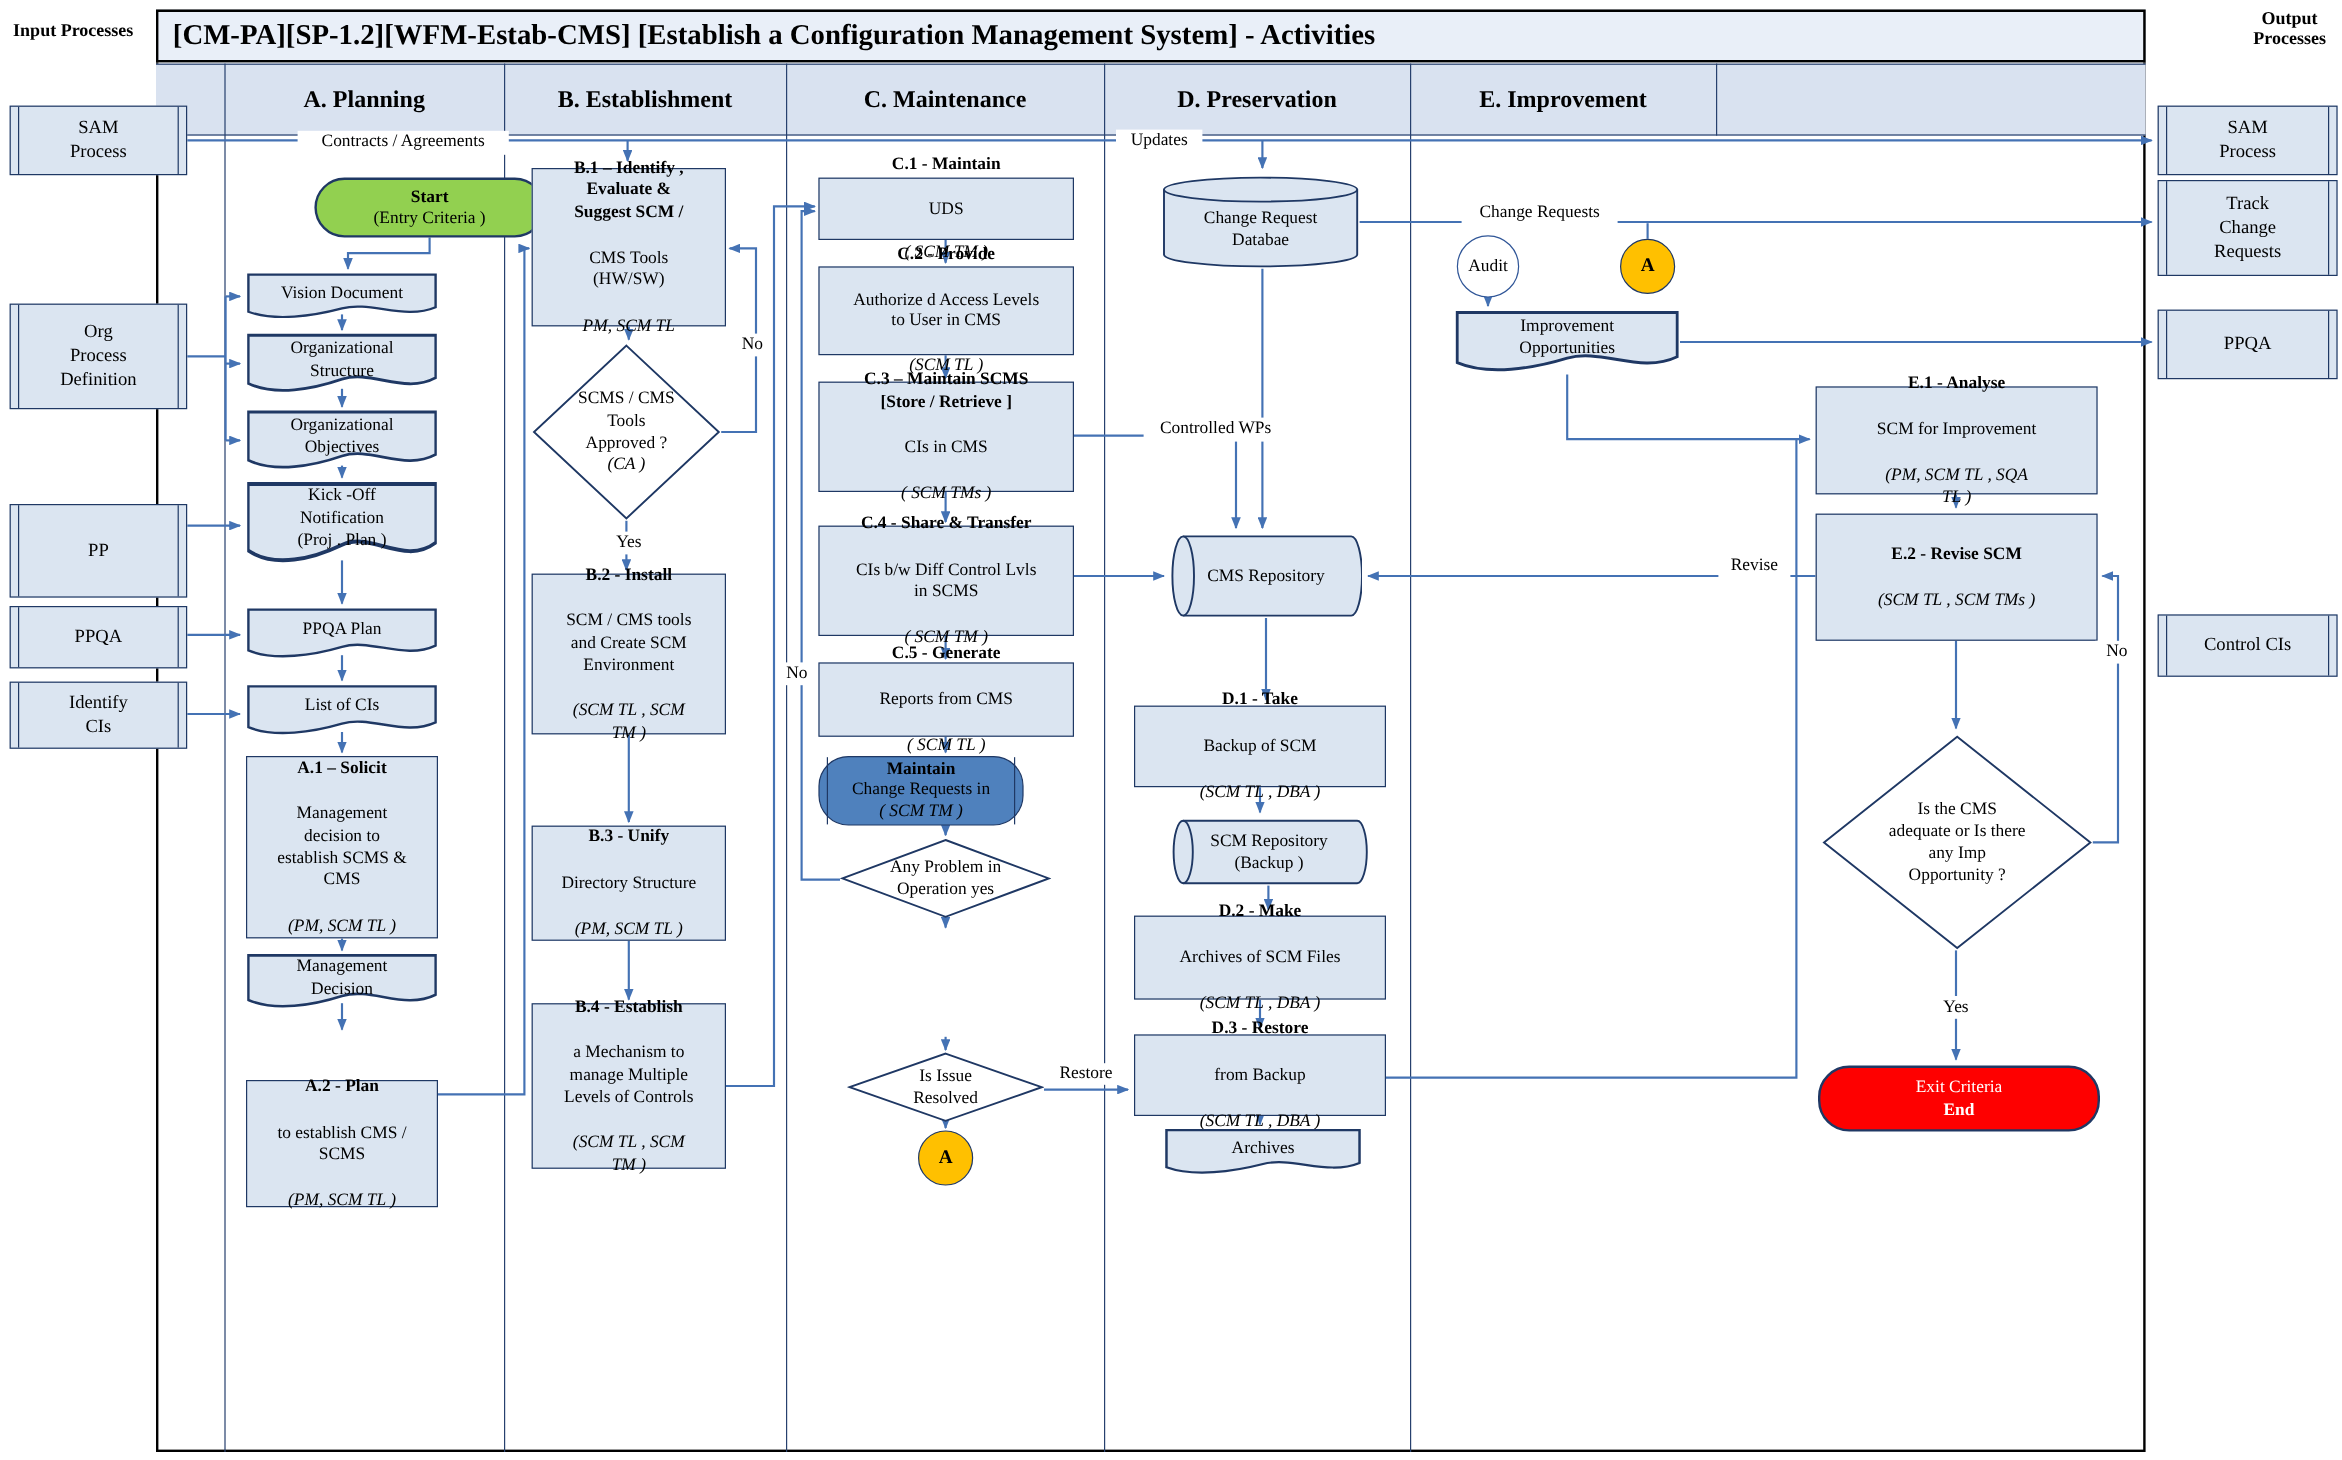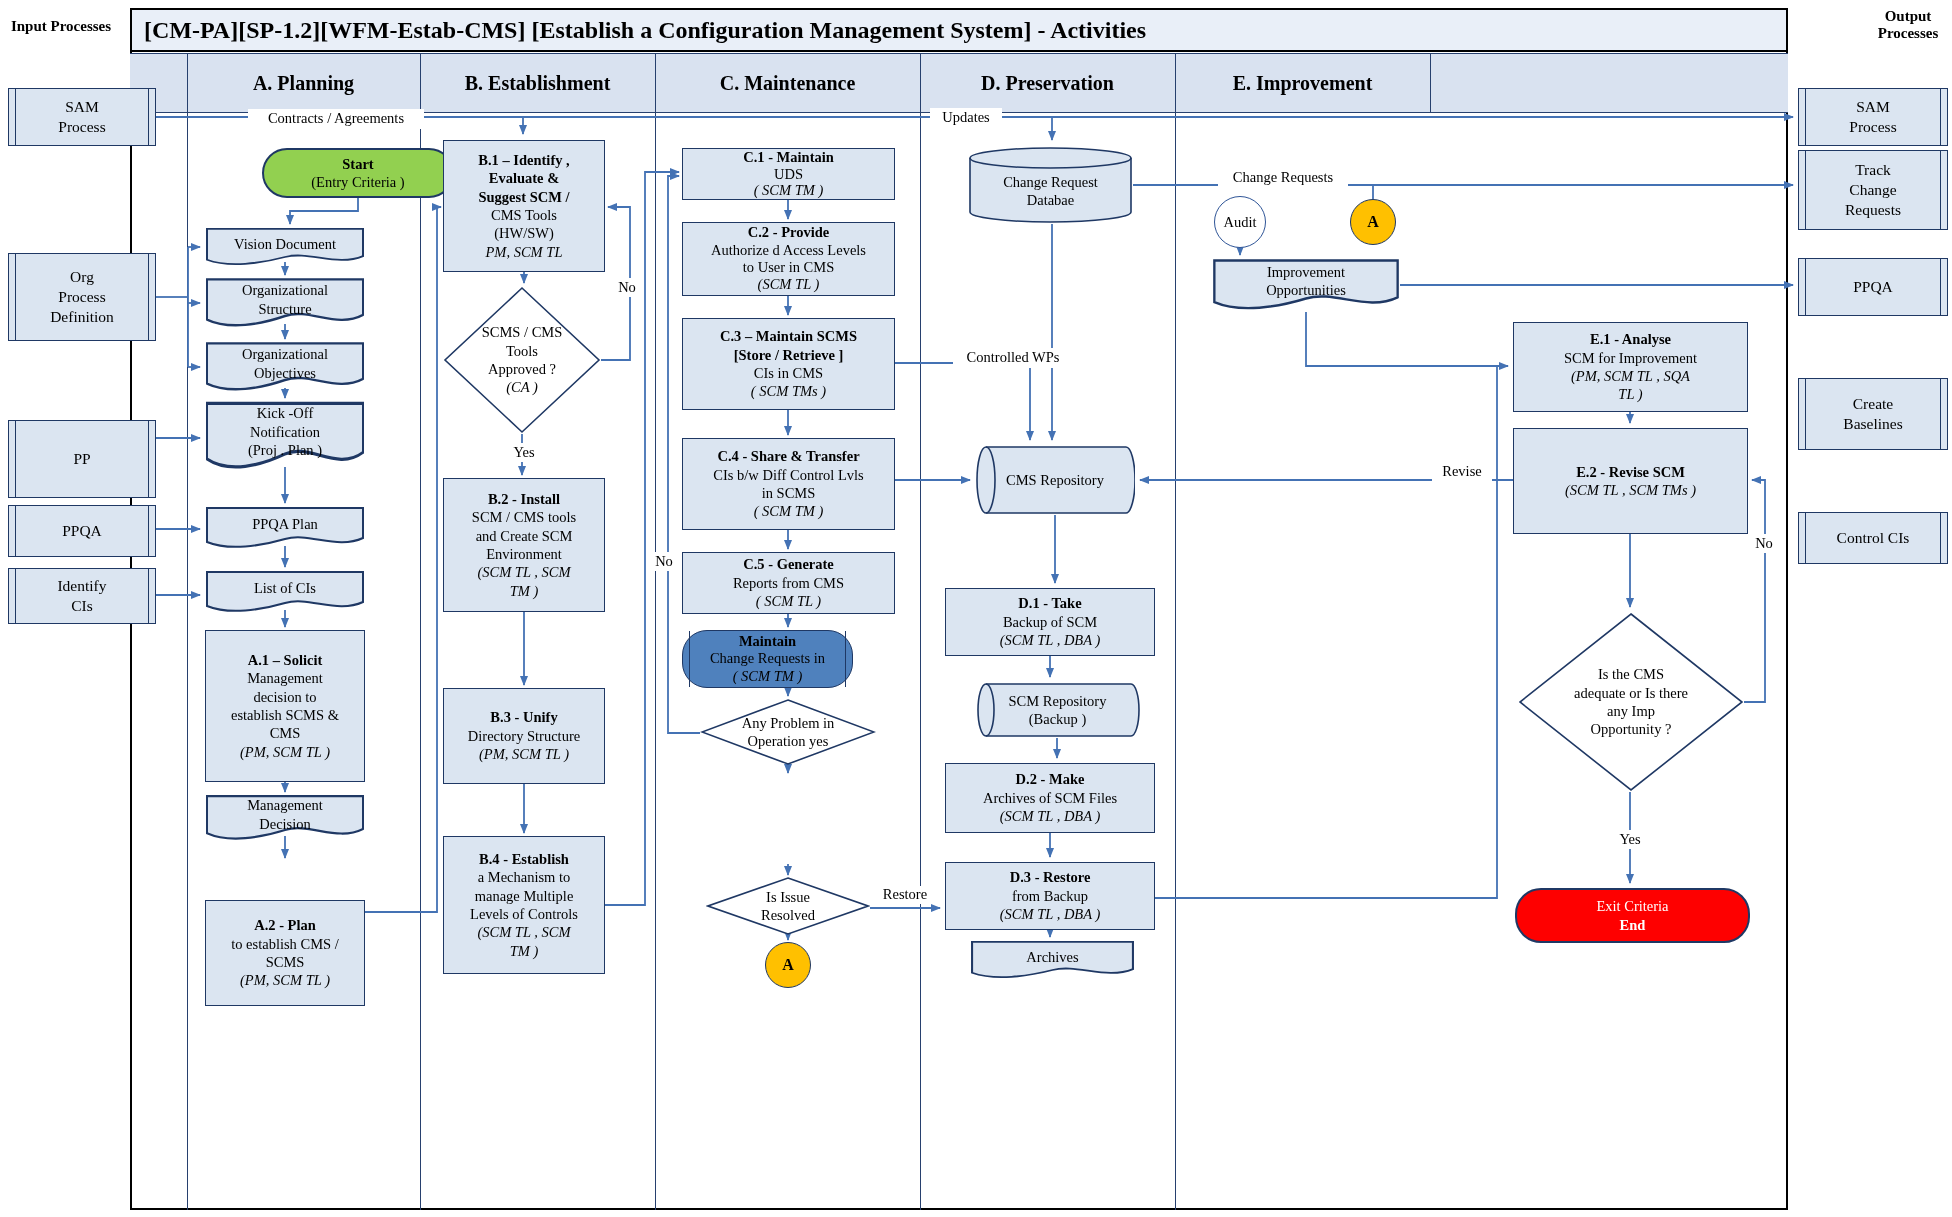--- a/index.html
+++ b/index.html
@@ -14,21 +14,21 @@
   .hdr-sep{position:absolute;top:53px;height:60px;width:0;border-left:1.6px solid #27406e;z-index:1;}
   .side-label{position:absolute;font-weight:bold;font-size:15px;white-space:pre-line;text-align:center;z-index:1;}
 
   
   .node{position:absolute;box-sizing:border-box;display:flex;flex-direction:column;align-items:center;justify-content:center;text-align:center;font-size:14.5px;line-height:1.27;z-index:2;}
   .node > svg{position:absolute;left:0;top:0;width:100%;height:100%;z-index:0;}
   .node > span{position:relative;z-index:1;}
   .t{font-weight:bold;white-space:pre-line;}
   .b{white-space:pre-line;}
   .r{font-style:italic;white-space:pre-line;}
-  .rect{background:#dbe5f1;border:1.6px solid #1f3864;}
+  .rect{background:#dbe5f1;border:1.6px solid #1f3864;gap:20px;}
   .io{background:#dbe5f1;border:1.7px solid #1f3864;font-size:15.5px;}
   .pp-bars::before{content:"";position:absolute;top:0;bottom:0;left:6px;width:0;border-left:1.4px solid #1f3864;z-index:1;}
   .pp-bars::after{content:"";position:absolute;top:0;bottom:0;right:6px;width:0;border-left:1.4px solid #1f3864;z-index:1;}
   .stadium{border:2px solid #1f3864;border-radius:26px;}
   .green{background:#92d050;}
   .red{background:#fe0000;color:#fff;}
   .blue-fill{background:#4f81bd;border:1.6px solid #1f3864;}
   .circle{border-radius:50%;border:1.8px solid #1f3864;background:#fff;}
   .orange{background:#ffc000;font-weight:bold;font-size:16px;}
 
@@ -153,24 +153,20 @@
 Process</span>
     </div>
   <div class="node io pp-bars" style="left:1798px;top:150px;width:150px;height:80px;">
       <span class="b">Track
 Change
 Requests</span>
     </div>
   <div class="node io pp-bars" style="left:1798px;top:258px;width:150px;height:58px;">
       <span class="b">PPQA</span>
     </div>
-  <div class="node io pp-bars" style="left:1798px;top:378px;width:150px;height:72px;">
-      <span class="b">Create
-Baselines</span>
-    </div>
   <div class="node io pp-bars" style="left:1798px;top:512px;width:150px;height:52px;">
       <span class="b">Control CIs</span>
     </div>
 
   <div class="node stadium green" style="left:262px;top:148px;width:192px;height:50px;">
     <span class="t">Start</span>
       <span class="b">(Entry Criteria )</span>
   </div>
   <div class="node" style="left:205px;top:227px;width:160px;height:40px;padding-bottom:6px;">
     <svg viewBox="0 0 160 44" preserveAspectRatio="none">

